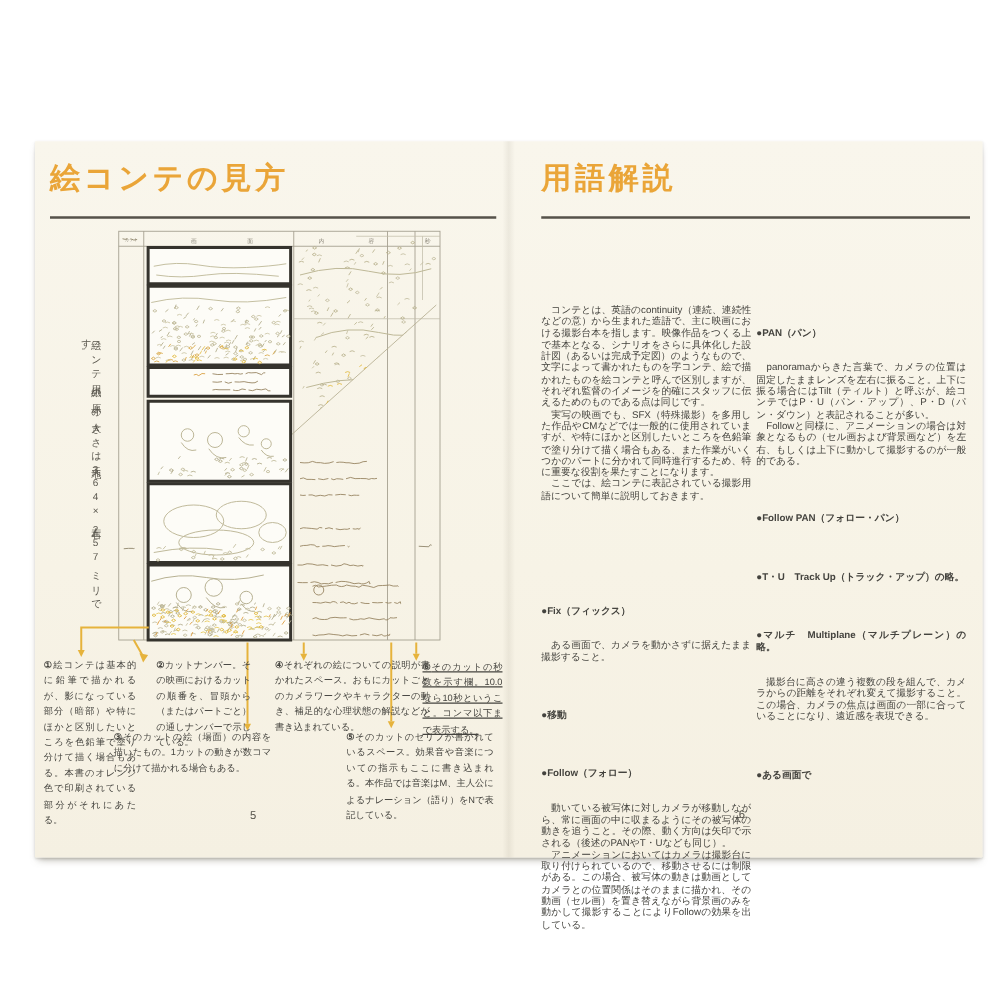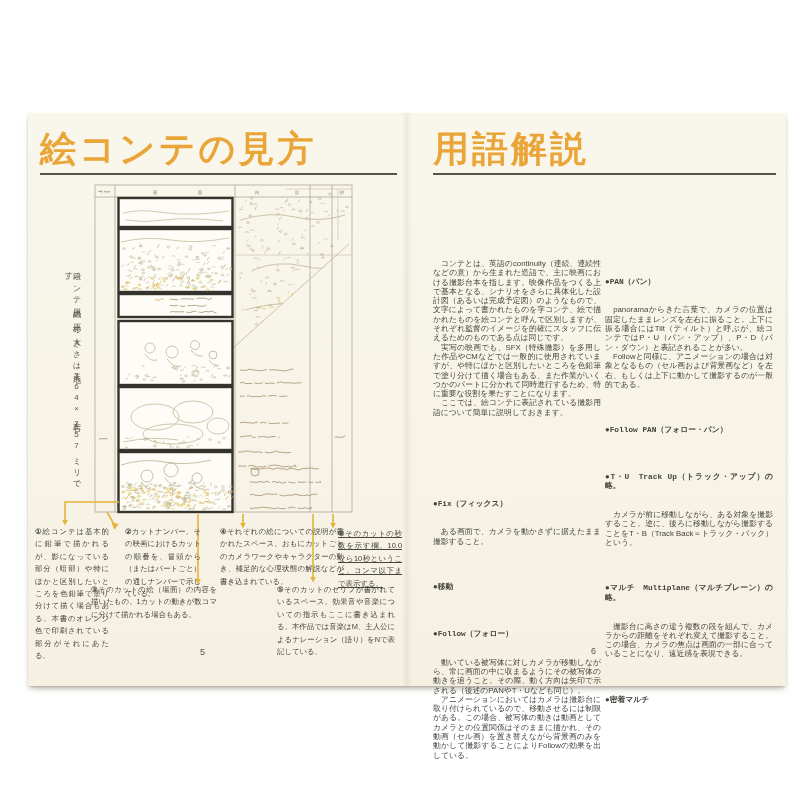--- a/index.html
+++ b/index.html
@@ -7,33 +7,33 @@
           font-family:"Liberation Sans",sans-serif;}
   .spread{position:absolute;left:28px;top:113px;width:758px;height:573px;
           background:linear-gradient(180deg,#f9f6ec 0%,#f7f3e6 60%,#f5f0e2 100%);
           box-shadow:0 4px 6px -2px rgba(110,105,90,.55),0 1px 2px rgba(120,115,100,.25);
           border-radius:1px;}
   .gutter{position:absolute;left:374px;top:0;width:10px;height:573px;
           background:linear-gradient(to right,rgba(90,80,60,0),rgba(90,80,60,.08),rgba(90,80,60,0));}
   .page{position:absolute;top:0;width:379px;height:573px;}
   .page-left{left:0;}
   .page-right{left:379px;}
-  .page-title{position:absolute;font-weight:bold;color:#eaa538;font-size:36px;letter-spacing:3px;
+  .page-title{position:absolute;font-weight:bold;color:#eaa538;font-size:24px;letter-spacing:3px;
               white-space:nowrap;line-height:1;}
   .title-rule{position:absolute;height:2px;background:#55524a;}
   .side-note{position:absolute;writing-mode:vertical-rl;text-orientation:upright;
              font-size:8px;letter-spacing:2px;color:#5a574e;line-height:1;}
   .anno{position:absolute;font-size:7.4px;line-height:12.4px;color:#45443f;text-align:justify;}
   .anno .lbl{font-weight:bold;}
   .pgnum{position:absolute;font-size:9px;color:#55524a;}
   .col{position:absolute;width:168px;color:#44433e;font-size:7.8px;line-height:9.3px;
-       text-align:justify;margin-top:16px;}
+       text-align:justify;}
   .col p{margin:0;white-space:pre-wrap;}
   .term{white-space:pre-wrap;}
-  .term .th{font-weight:bold;font-family:Liberation Mono, monospace;}
+  .term .th{font-weight:bold;}
   .figure-svg{position:absolute;}
 </style>
 </head>
 <body>
 
 <div class="canvas">
   <div class="spread">
     <div class="gutter"></div>
 
     <div class="page page-left">
@@ -262,28 +262,27 @@
         <div class="term">
           <div class="th">●PAN（パン）</div>
           <div>　panoramaからきた言葉で、カメラの位置は固定したままレンズを左右に振ること。上下に振る場合にはTilt（ティルト）と呼ぶが、絵コンテではP・U（パン・アップ）、P・D（パン・ダウン）と表記されることが多い。
 　Followと同様に、アニメーションの場合は対象となるもの（セル画および背景画など）を左右、もしくは上下に動かして撮影するのが一般的である。</div>
         </div>
         <div class="term">
           <div class="th">●Follow PAN（フォロー・パン）</div>
         </div>
         <div class="term">
           <div class="th">●T・U　Track Up（トラック・アップ）の略。</div>
-          <div>　カメラが前に移動しながら、ある対象を撮影すること。逆に、後ろに移動しながら撮影することをT・B（Track Back＝トラック・バック）という。</div>
         </div>
         <div class="term">
           <div class="th">●マルチ　Multiplane（マルチプレーン）の略。</div>
           <div>　撮影台に高さの違う複数の段を組んで、カメラからの距離をそれぞれ変えて撮影すること。この場合、カメラの焦点は画面の一部に合っていることになり、遠近感を表現できる。</div>
         </div>
         <div class="term">
-          <div class="th">●密着マルチ</div>
+          <div class="th">●ある画面で</div>
           
         </div>
 
       </div>
 
       <div class="pgnum" style="left:184px;top:533px;">6</div>
     </div>
   </div>
 </div>
 

